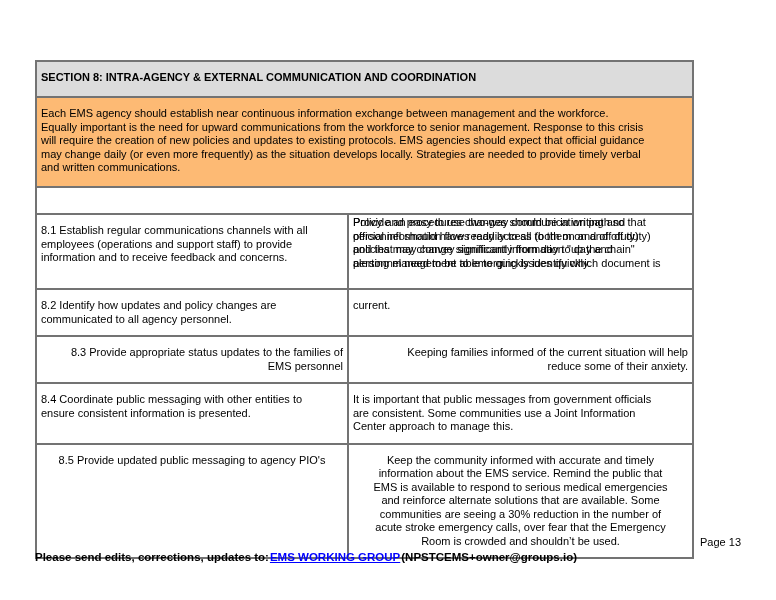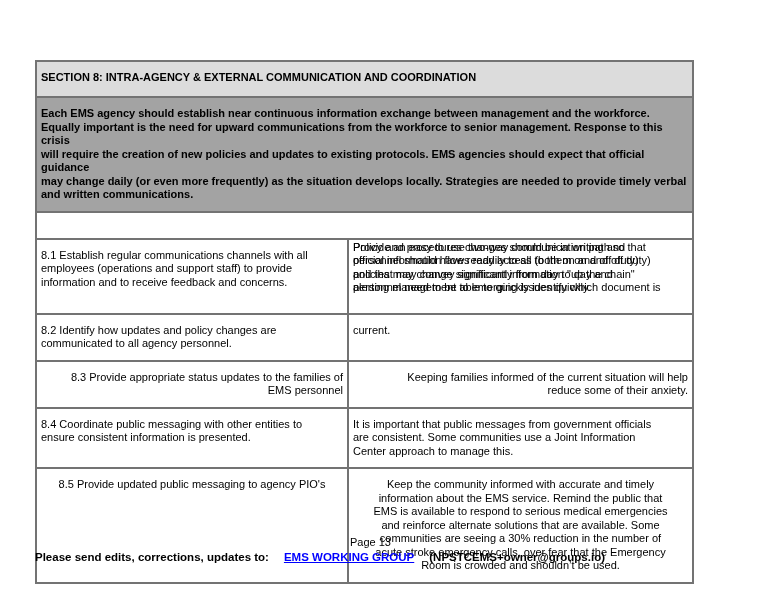--- a/index.html
+++ b/index.html
@@ -36,24 +36,23 @@
   .col-disc { width: 345px; }
   .section-title-cell {
     background: #dcdcdc;
     font-weight: bold;
     font-size: 11.5px;
     line-height: 15px;
     white-space: normal;
     height: 16px;
   }
   .intro-cell {
-    background: #a3a3a3;
+    background: #fdba74;
     line-height: 14px;
     height: 70px;
-    font-weight: bold;
   }
   .spacer-cell {
     height: 7px;
     background: #ffffff;
   }
   .colhead-cell {
     font-size: 11.5px;
     line-height: 14px;
     height: 14px;
     white-space: normal;
@@ -73,36 +72,36 @@
     right: 2px;
     white-space: pre-line;
     font-size: 11px;
     line-height: 13.5px;
   }
   .page-number {
     position: absolute;
     top: 536px;
     left: 0;
     width: 741px;
-    text-align: center;
+    text-align: right;
     font-size: 11px;
   }
   .footer-line {
     position: absolute;
     top: 551px;
     left: 35px;
     width: 720px;
     font-size: 11.5px;
     font-weight: bold;
     white-space: nowrap;
   }
   .footer-link {
     color: #0000ff;
     text-decoration: underline;
-    margin: 0 15px;
+    margin: 0 1px;
     cursor: pointer;
     text-align: right;
   }
 </style>
 </head>
 <body>
 
 <table class="doc-table">
   <colgroup>
     <col class="col-rec">

